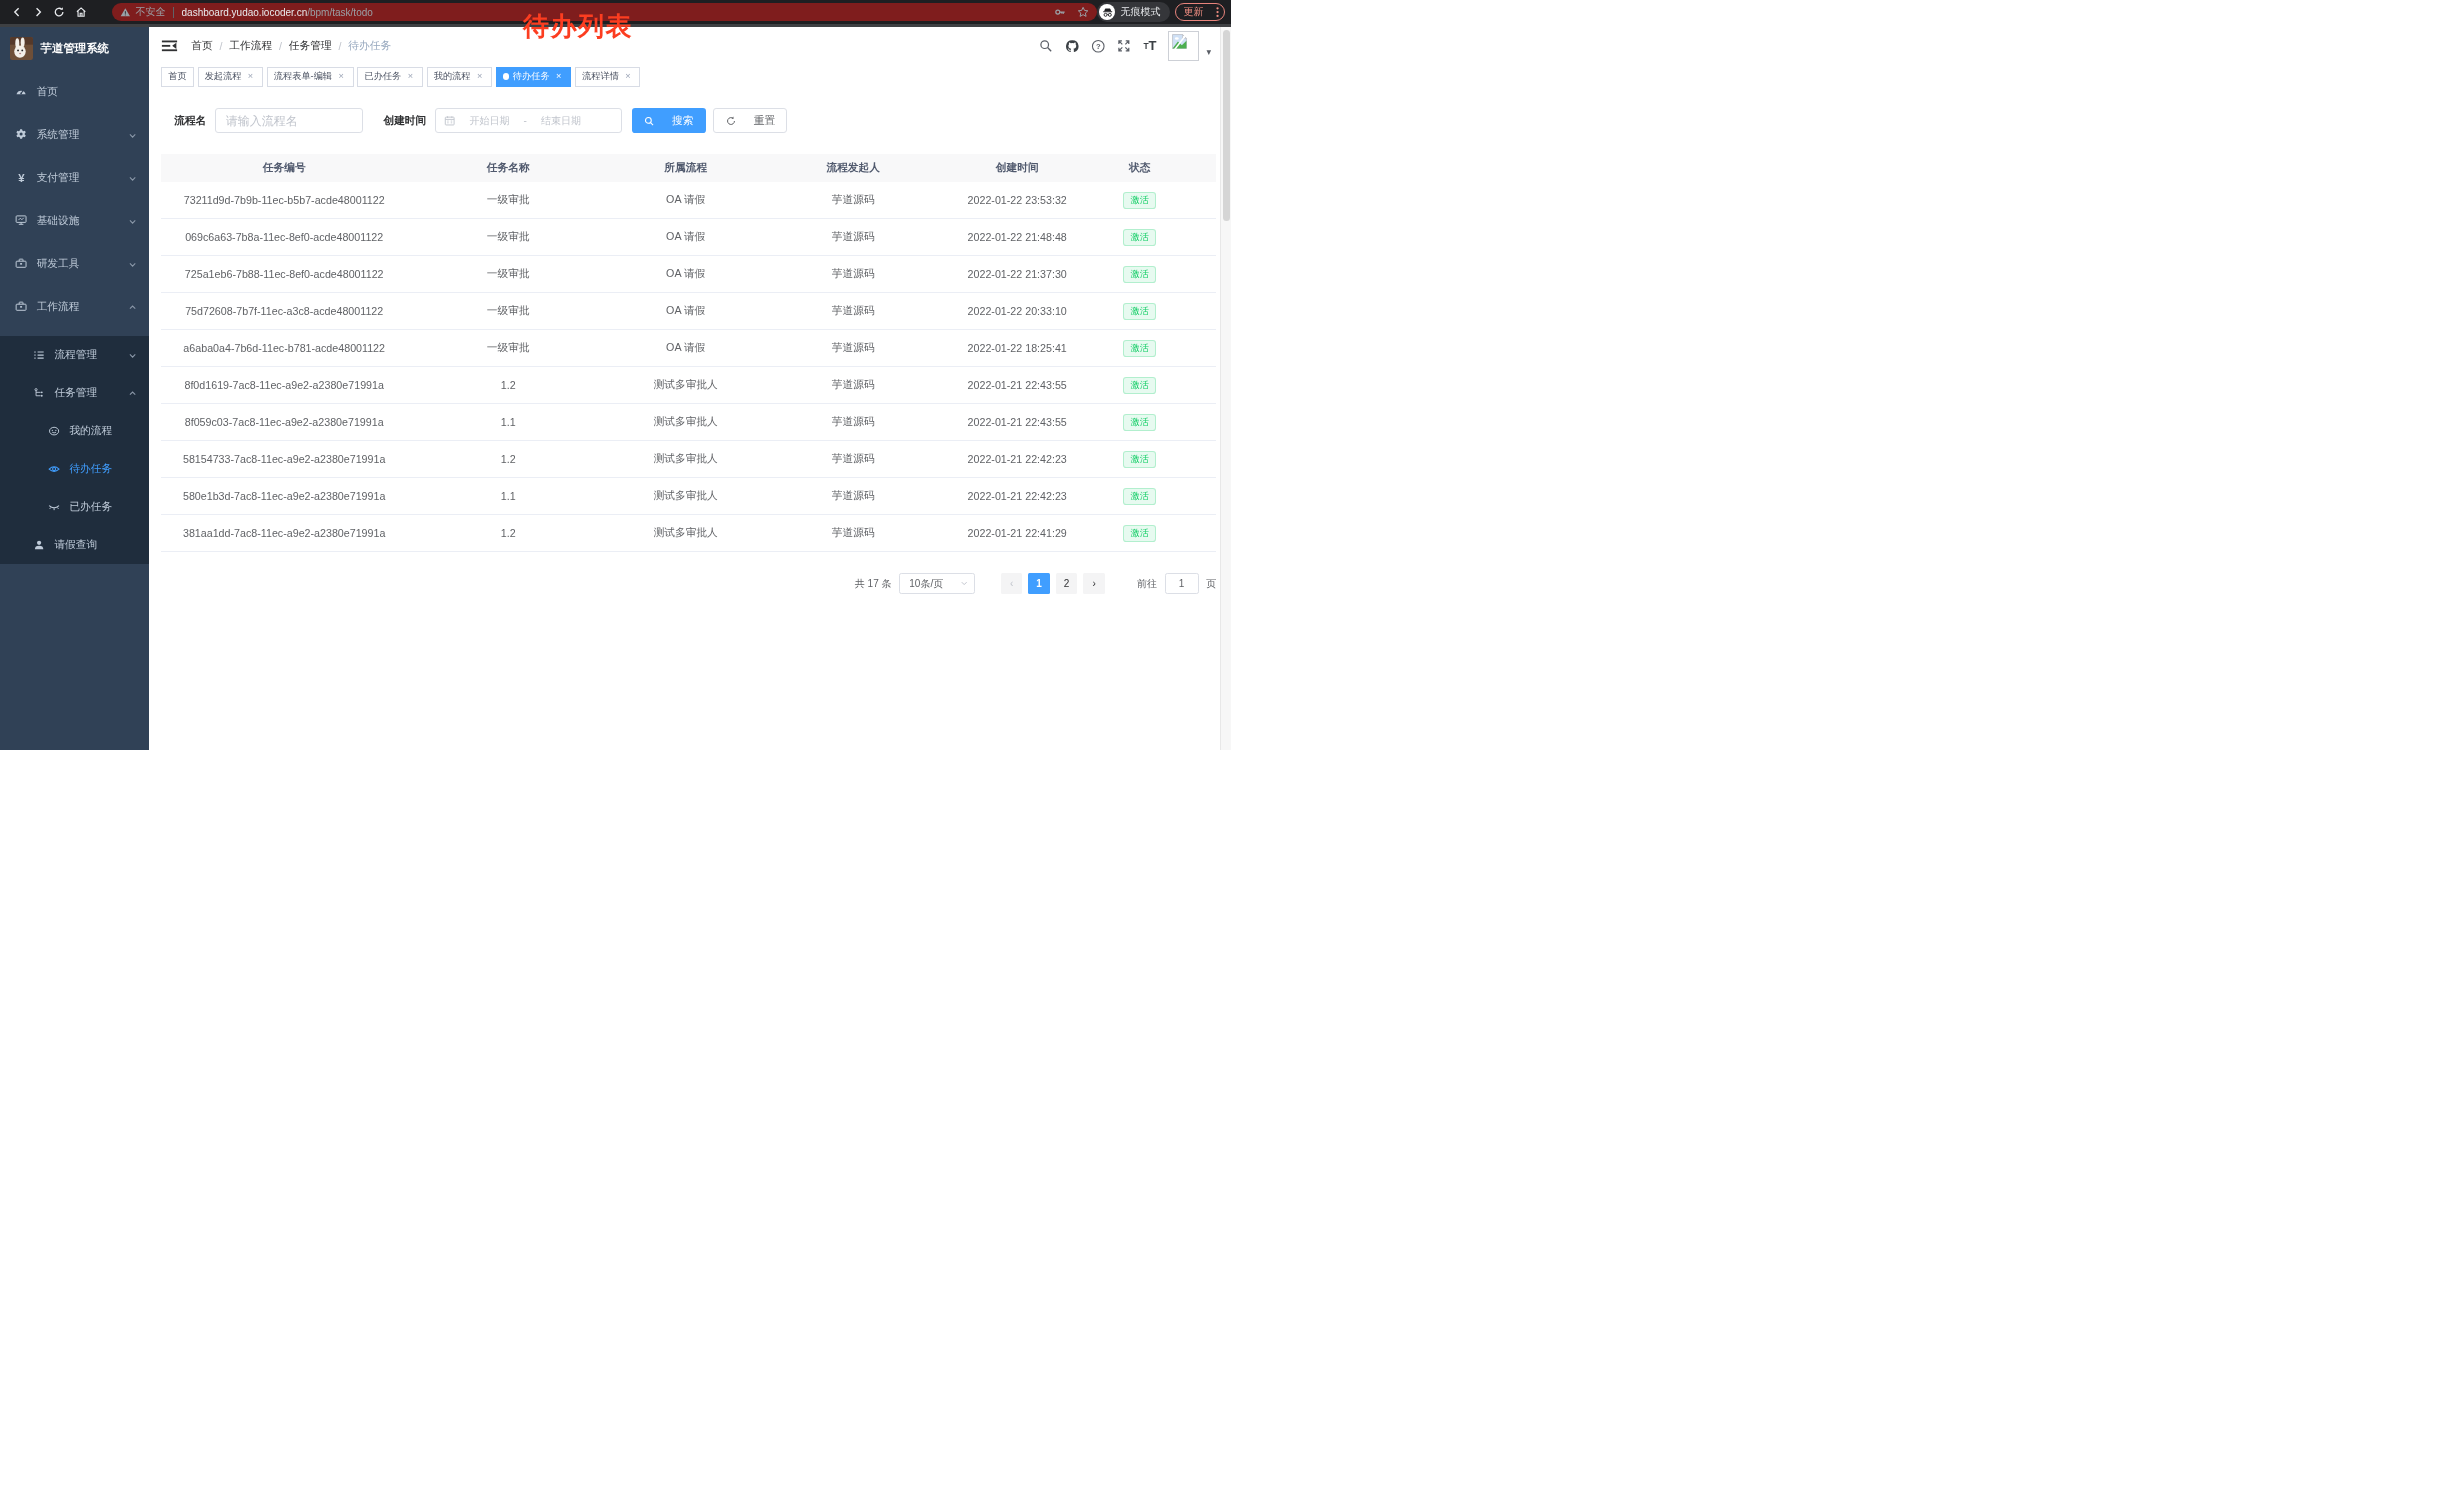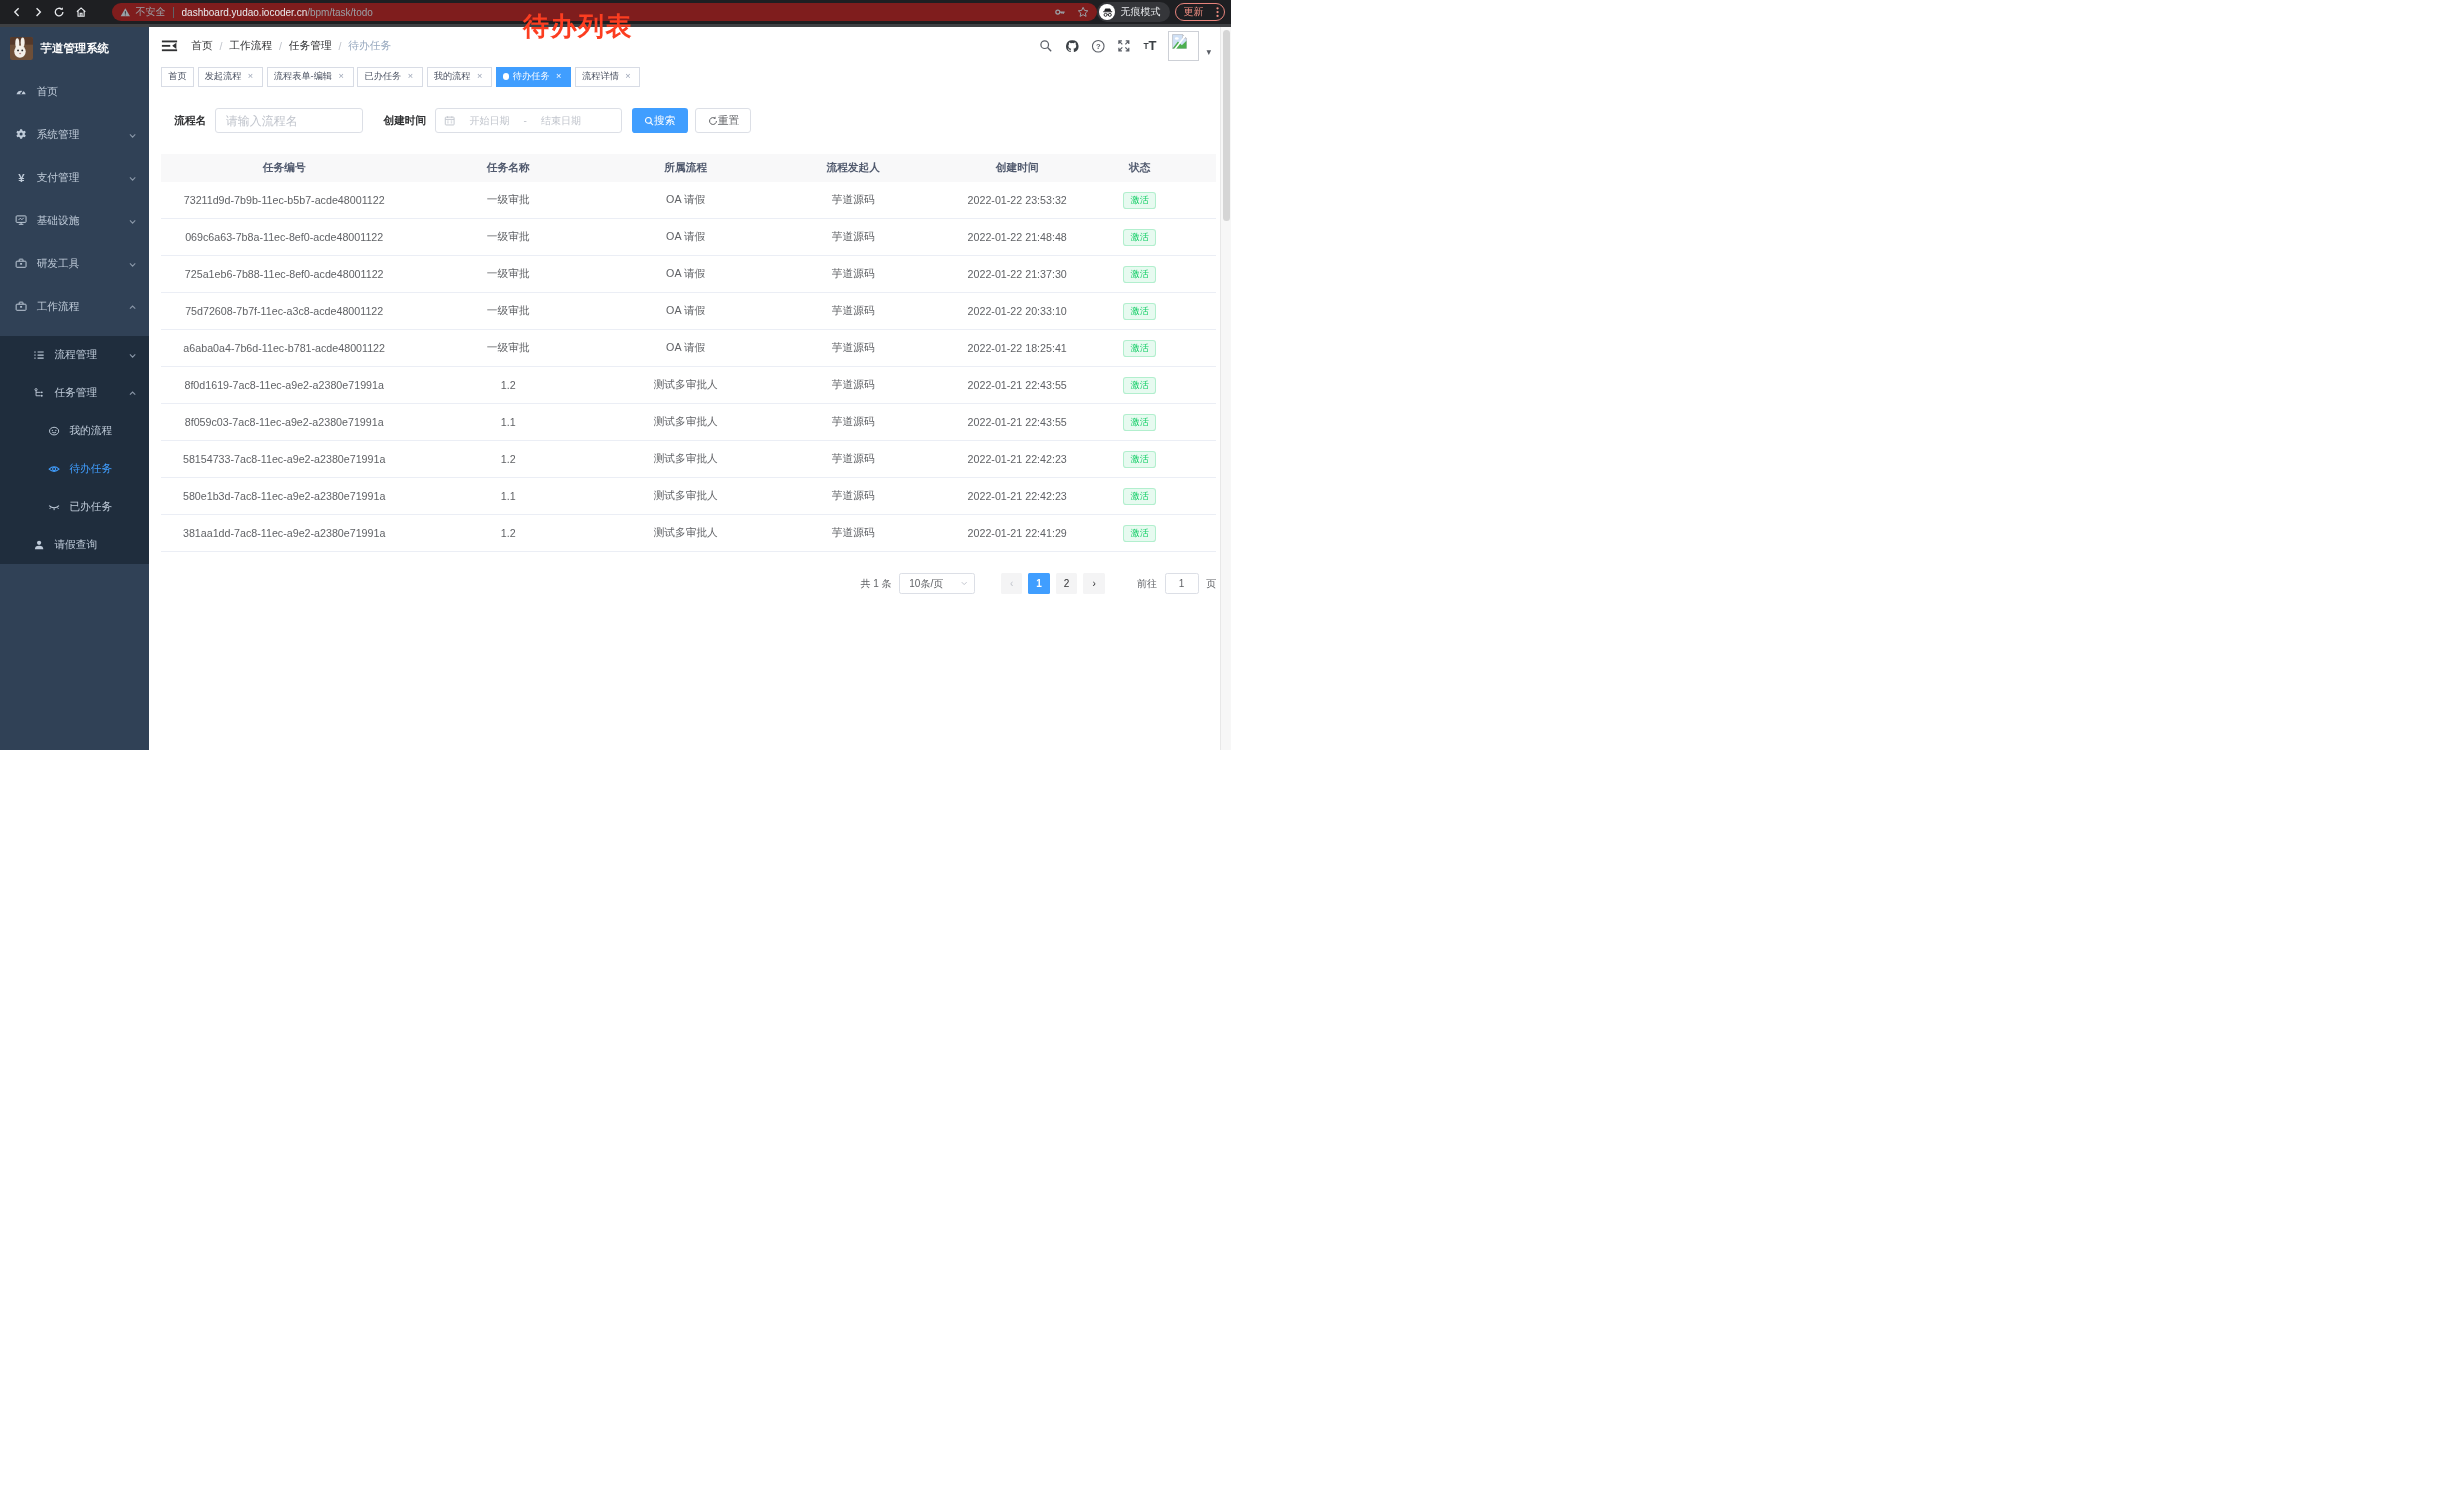--- a/index.html
+++ b/index.html
@@ -67,21 +67,21 @@
   
   .content { position:absolute; left:149px; top:88px; width:1082px; height:661px; background:#fff; padding:20px 15.3px 0 12.2px; }
   .filter-row { display:flex; align-items:center; height:25px; margin-left:13px; font-size:10.7px; color:#303133; }
   .filter-label { font-weight:700; margin-right:9.2px; }
   .txt-input { width:148px; height:25px; border:0.8px solid #dcdfe6; border-radius:3.1px; padding:0 9.2px; font-size:12px; color:#606266;
     font-family:inherit; }
   .txt-input::placeholder { color:#c0c4cc; }
   .date-range { width:187px; height:25px; border:0.8px solid #dcdfe6; border-radius:3.1px; display:flex; align-items:center; padding:0 7.6px; gap:6.1px; }
   .date-ph { color:#c0c4cc; font-size:10px; width:56px; text-align:center; }
   .range-sep { color:#c0c4cc; font-size:10px; }
-  .btn { height:25px; border-radius:3.1px; font-size:10.7px; display:inline-flex; align-items:center; justify-content:center; gap:0; cursor:pointer; border:0.8px solid transparent; padding:0 11.4px; font-family:inherit; }
+  .btn { height:25px; border-radius:3.1px; font-size:10.7px; display:inline-flex; align-items:center; justify-content:center; gap:18px; cursor:pointer; border:0.8px solid transparent; padding:0 11.4px; font-family:inherit; }
   .btn-primary { background:#409eff; color:#fff; }
   .btn-plain { background:#fff; border-color:#dcdfe6; color:#606266; }
   .ml12 { margin-left:9.2px; } .ml26 { margin-left:20px; } .ml10 { margin-left:7.6px; }
 
   .table { margin-top:21.4px; width:1055px; font-size:10.7px; color:#606266; }
   .cols { display:grid; grid-template-columns:246px 162px 153px 142px 146px 59px 147px;gap:20px; }
   .thead { background:#f8f8f9; color:#515a6e; font-weight:700; height:28px; }
   .thead > div, .trow > div { display:flex; align-items:center; justify-content:center; text-align:center; overflow:hidden; white-space:nowrap; }
   .trow { height:37px; border-bottom:0.8px solid #ebeef5; background:#fff; }
   .badge-success { display:inline-block; background:#e7faf0; color:#13ce66; border:0.8px solid rgba(19,206,102,.25);
@@ -678,21 +678,21 @@
                   <path d="M4 15 h9" stroke="#409eff" stroke-width="1.4"></path>
                 </svg>
         <span class="action-label">审批</span>
       </span>
     </div>
   </div>
         </div>
     </div>
 
     <div class="pagination">
-      <span>共 1 条</span>
+      <span>共 17 条</span>
       <span class="page-size">
         <span>10条/页</span>
         <svg width="8.4" height="8.4" viewBox="0 0 12 12">
             <path d="M2.5 4.5 L6 8 L9.5 4.5" stroke="#c0c4cc" stroke-width="1.4" fill="none"></path>
           </svg>
       </span>
       <span style="width:10.7px"></span>
       <span class="pager-group">
         <span class="pg-btn disabled">‹</span>
         <span style="display:flex;gap:6.1px">

